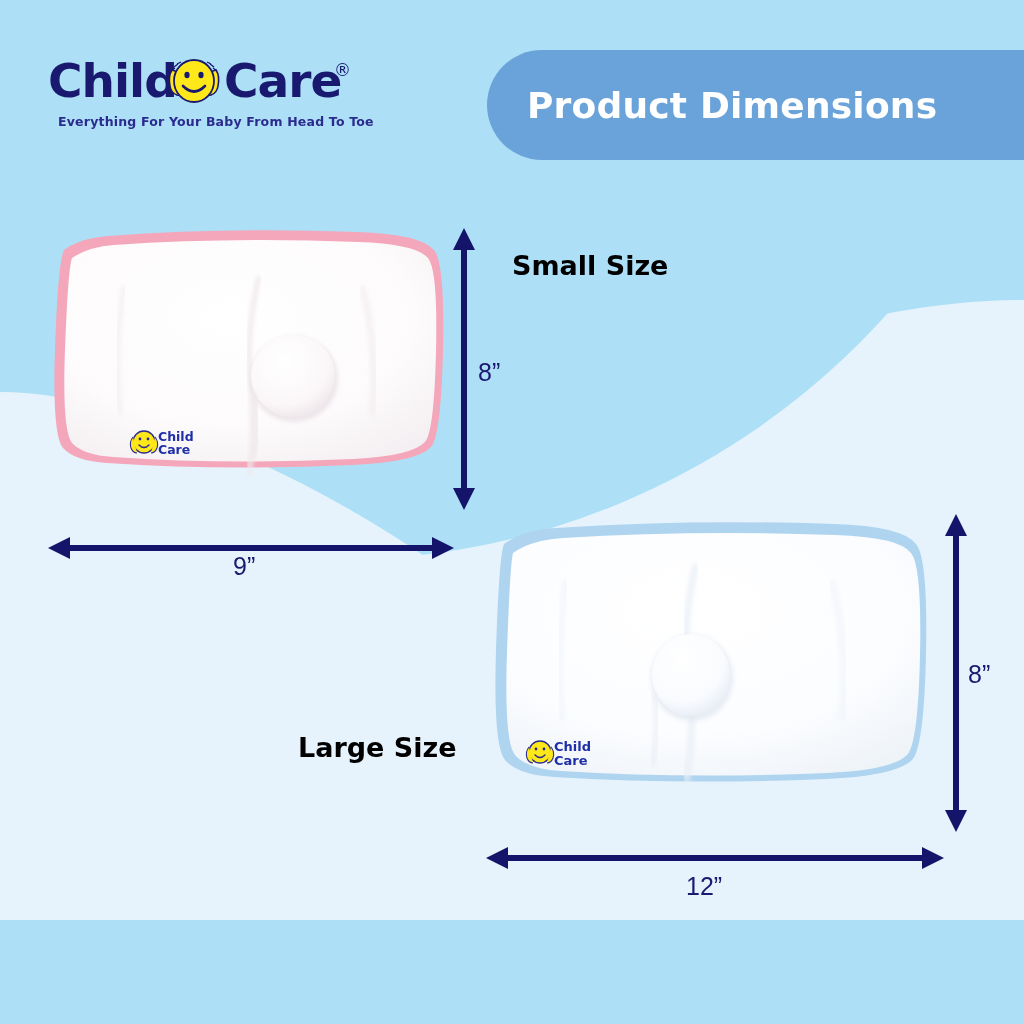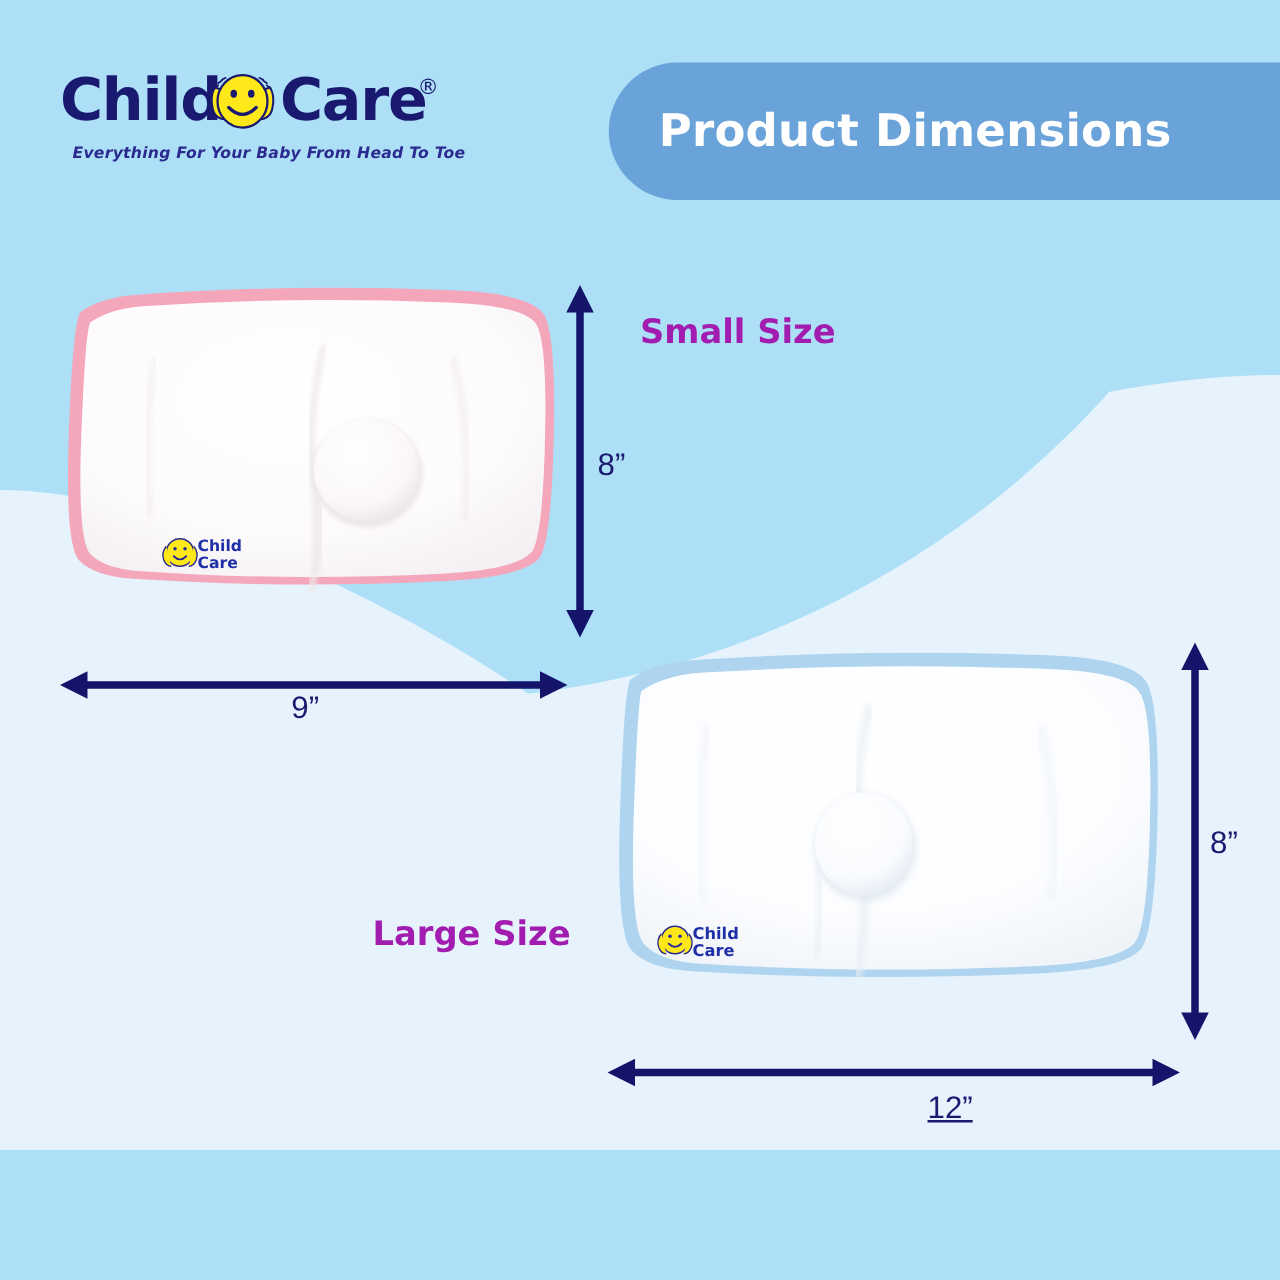--- a/index.html
+++ b/index.html
@@ -37,21 +37,21 @@
   }
   .logo-reg {
     position:absolute; left:286px; top:8px;
     font-family:"DejaVu Sans", sans-serif;
     font-size:17px; color:#191970;
   }
   .logo-tagline {
     position:absolute; left:10px; top:62px;
     font-family:"DejaVu Sans", sans-serif;
     font-weight:700; font-size:12.5px; color:#2b2b8f;
-    letter-spacing:0.2px; white-space:nowrap;font-style:italic;
+    letter-spacing:0.2px; white-space:nowrap;
   }
 
   .banner {
     position:absolute; left:487px; top:50px; width:560px; height:110px;
     background:#69a3da;
     border-top-left-radius:55px; border-bottom-left-radius:55px;
     z-index:5;
     display:flex; align-items:center;
   }
   .banner-title {
@@ -59,36 +59,36 @@
     font-family:"DejaVu Sans", sans-serif;
     letter-spacing:0.2px; margin-left:40px; white-space:nowrap;
   }
 
   
   .pillow { position:absolute; z-index:4; }
 
   .size-label {
     position:absolute; z-index:6;
     font-family:"DejaVu Sans", sans-serif;
-    font-weight:700; font-size:27px; color:#a21caf;
+    font-weight:700; font-size:27px; color:#000000;
     white-space:nowrap;
   }
   #small-size-label { left:512px; top:250px; }
   #large-size-label { left:298px; top:732px; }
 
   .dim-label {
     position:absolute; z-index:6;
     font-family:"Liberation Sans", sans-serif;
     font-weight:400; font-size:25px; color:#1a1a70;
     white-space:nowrap;
   }
   #small-h-label { left:478px; top:358px; }
   #small-w-label { left:233px; top:552px; }
   #large-h-label { left:968px; top:660px; }
-  #large-w-label { left:742px; top:872px;text-decoration:underline; }
+  #large-w-label { left:686px; top:872px; }
 
   .arrow-svg { position:absolute; z-index:6; }
 </style>
 </head>
 <body>
 
 <svg id="bg" viewBox="0 0 1024 1024" width="1024" height="1024" xmlns="http://www.w3.org/2000/svg" preserveAspectRatio="none">
   <defs>
     <clipPath id="clip-page">
         <rect x="0" y="0" width="1024" height="1024"></rect>

